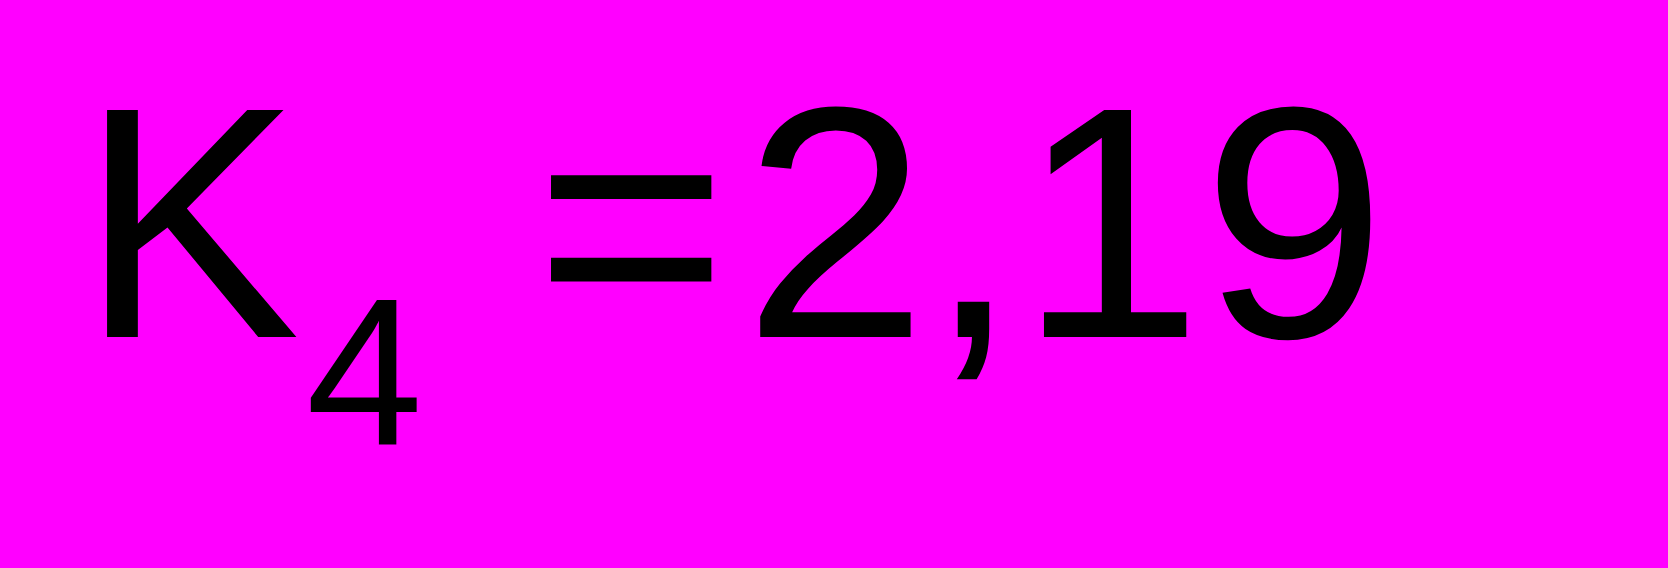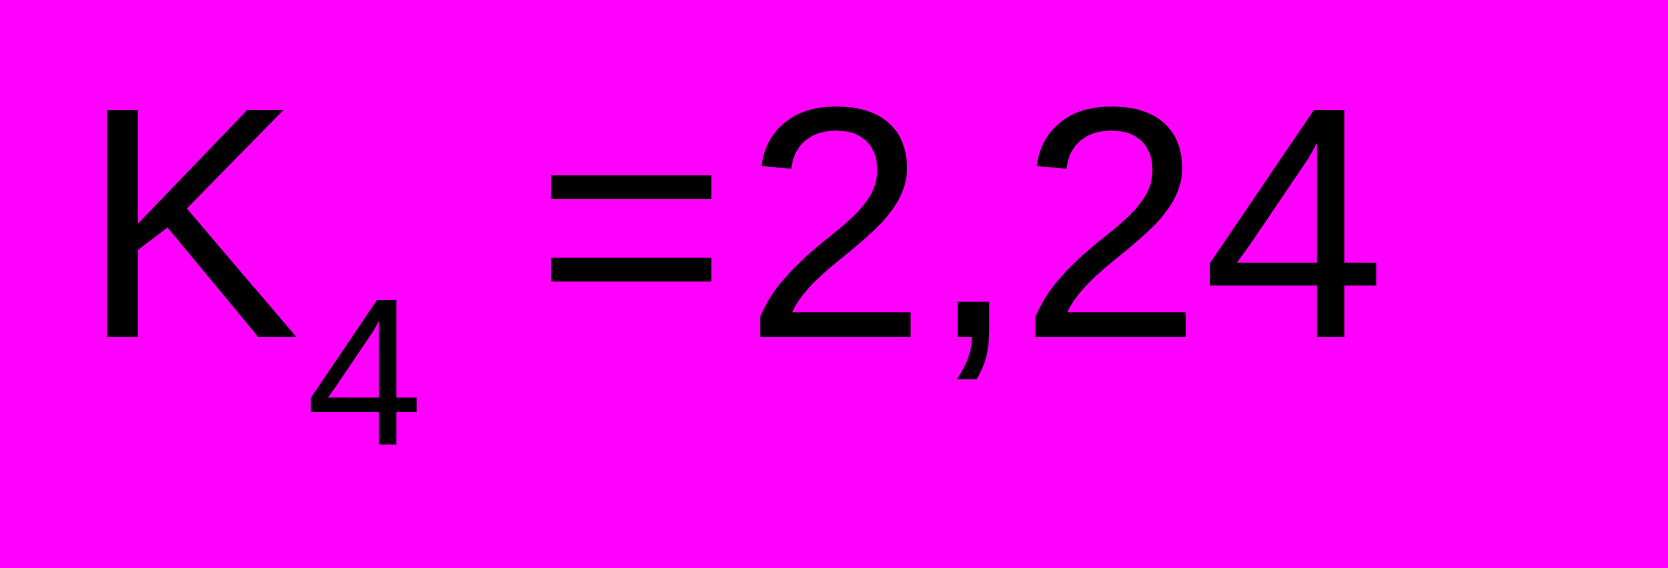--- a/index.html
+++ b/index.html
@@ -49,15 +49,15 @@
   }
 </style>
 </head>
 <body>
 
 <div id="formula">
   <div class="eq-row">
     <span class="var-base">K</span>
       <span class="var-sub">4</span>
     <span class="eq-sign">=</span>
-    <span class="eq-value">2,24</span>
+    <span class="eq-value">2,19</span>
   </div>
 </div>
 
 </body></html>

